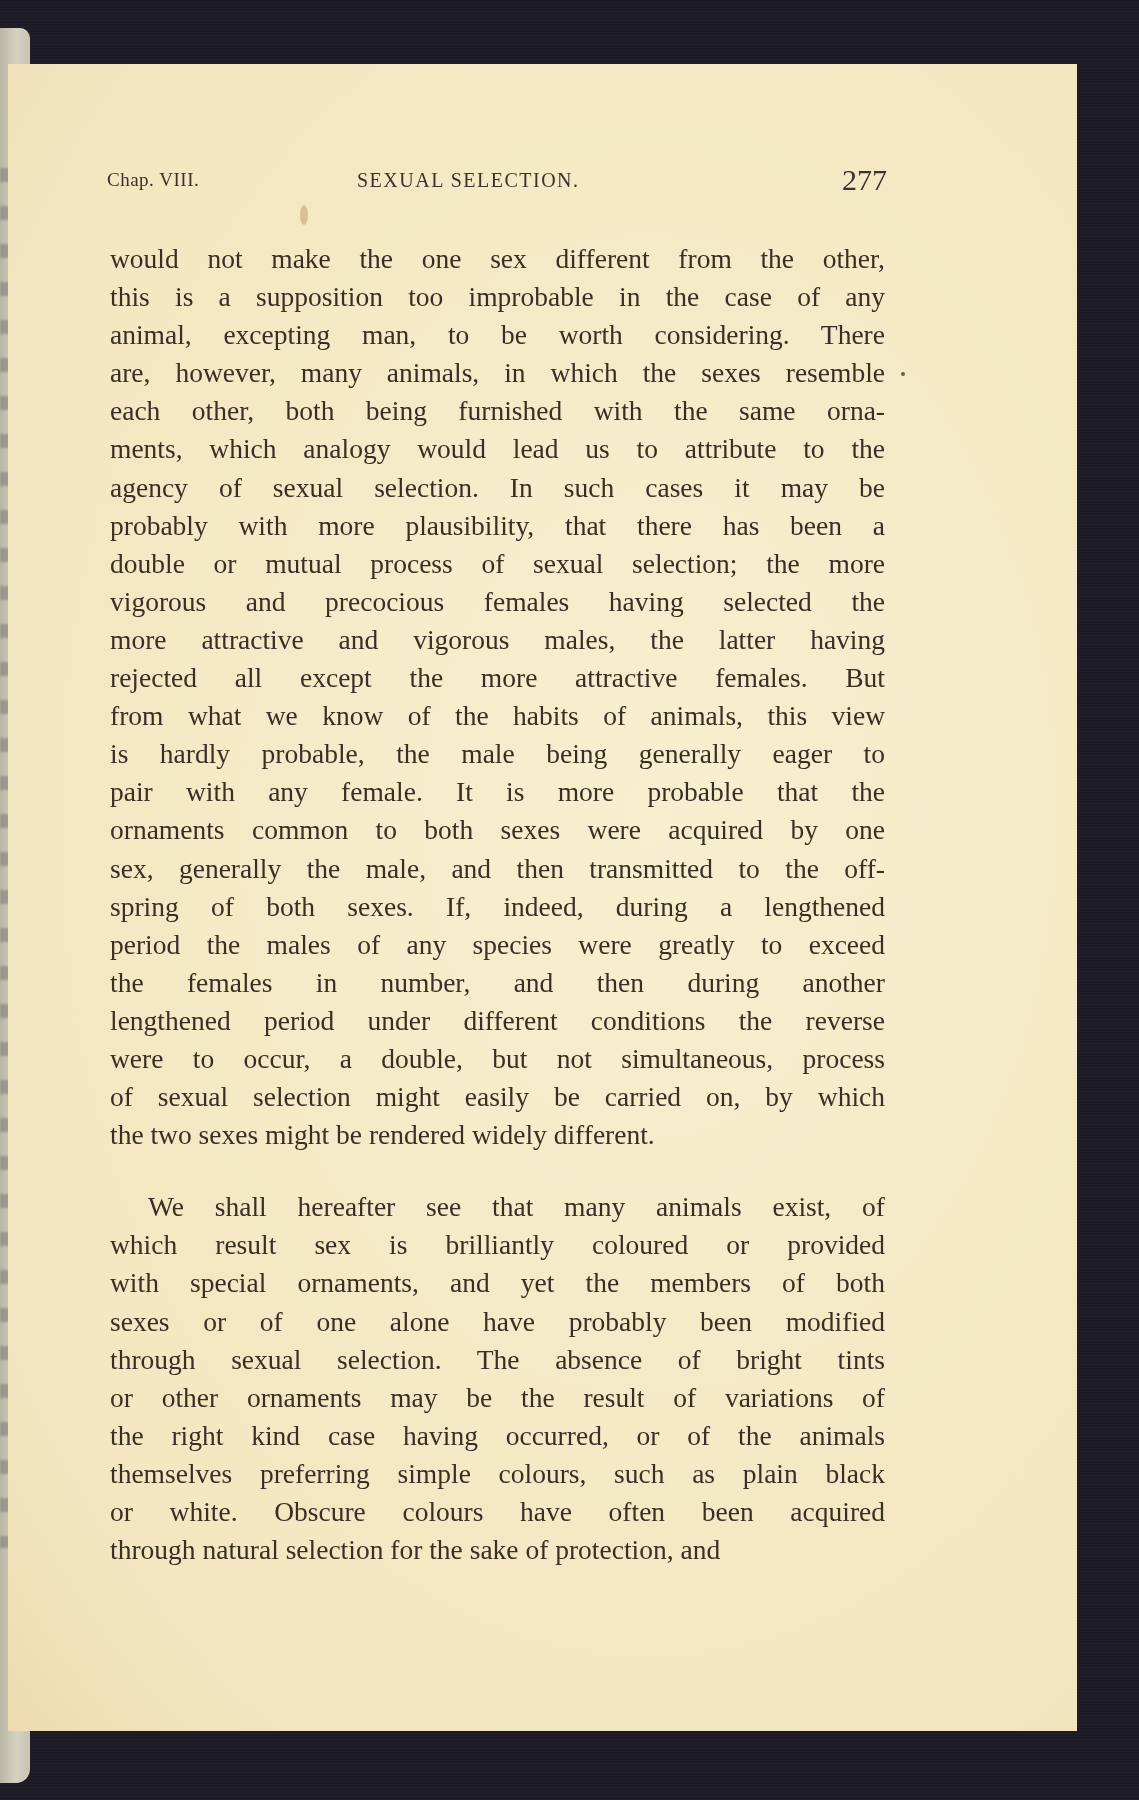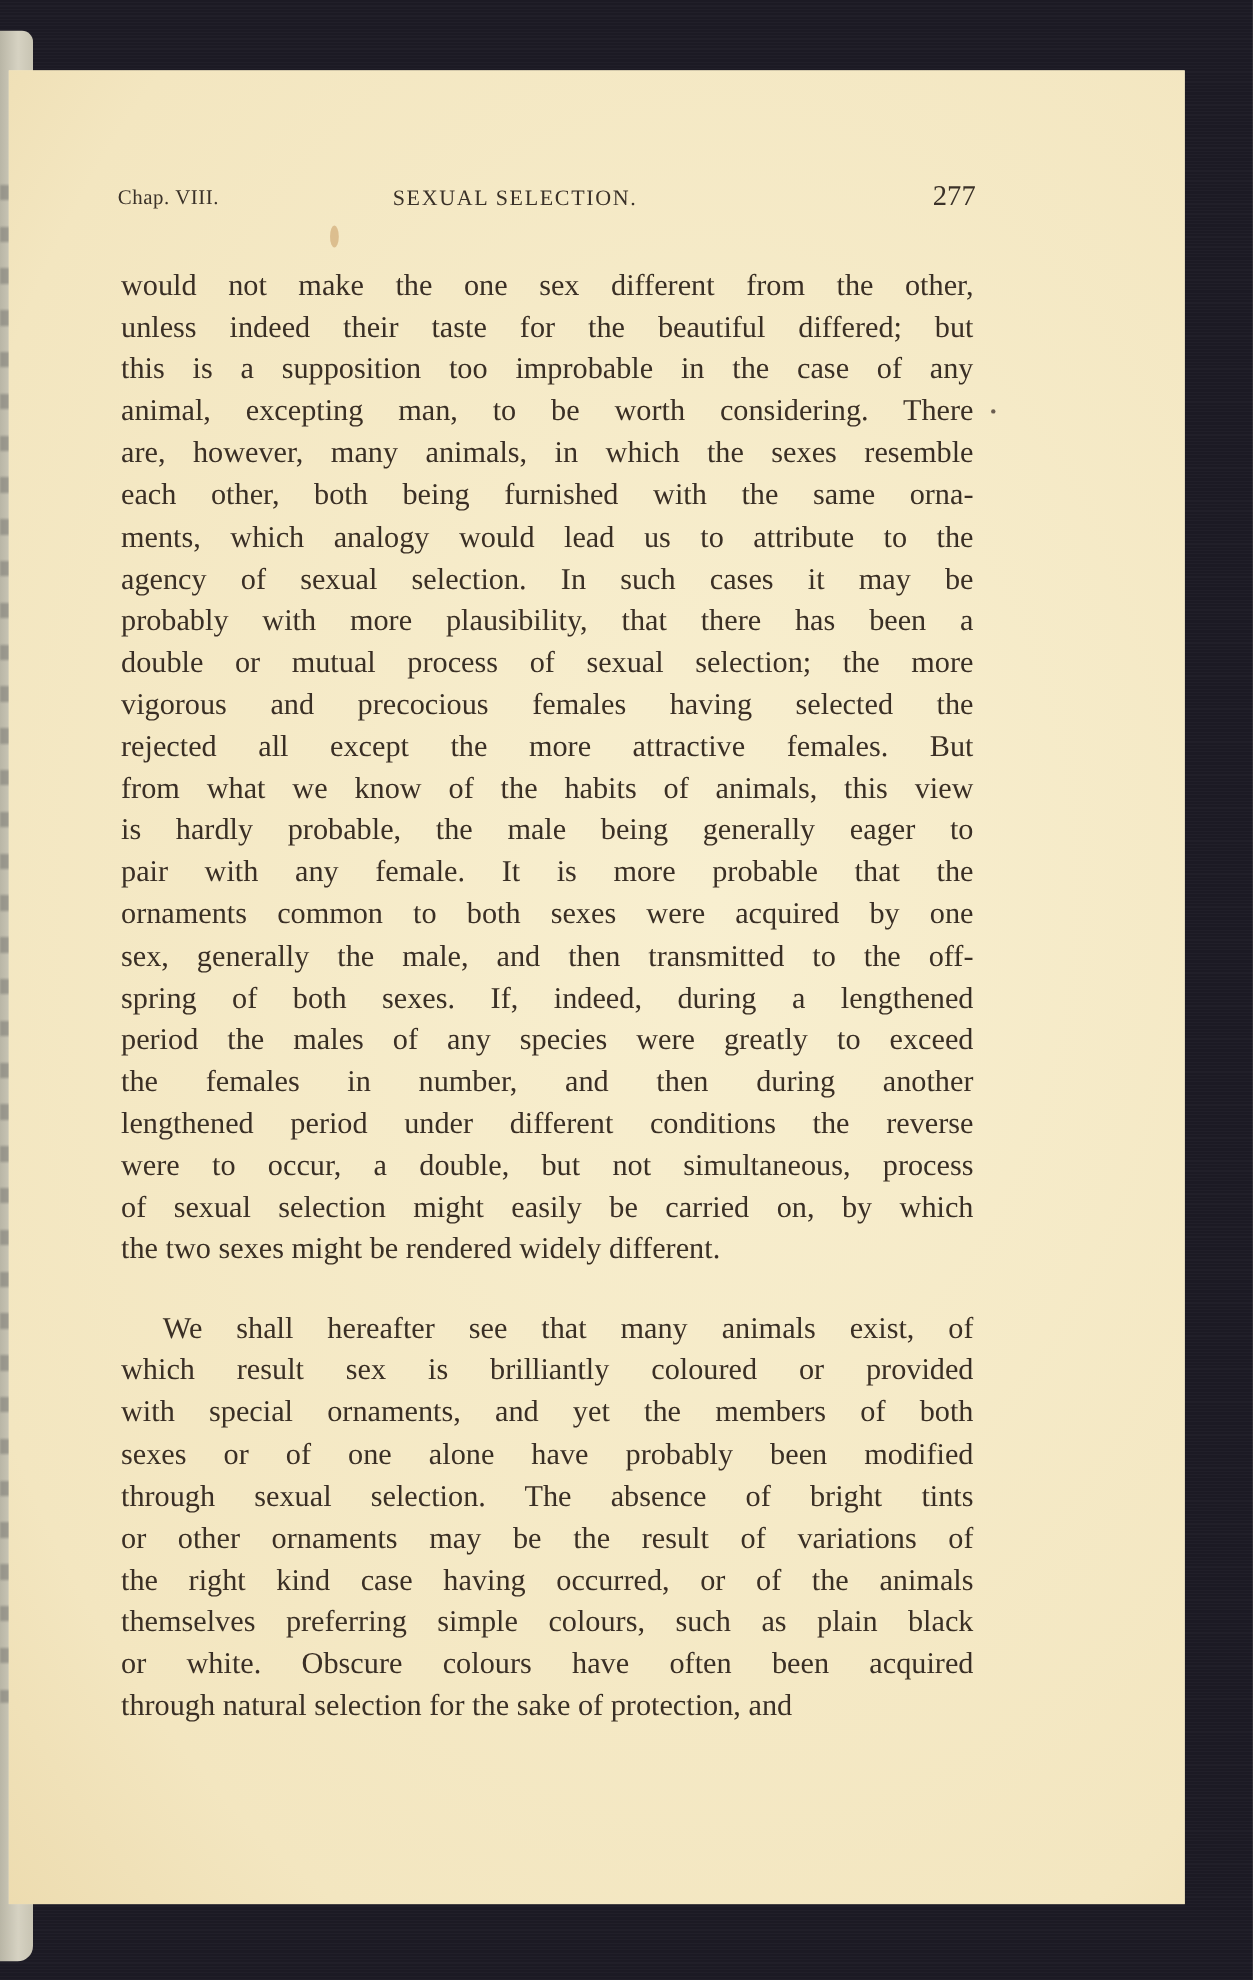--- a/index.html
+++ b/index.html
@@ -24,21 +24,21 @@
     position: absolute; left: 0; top: 140px; width: 26px; height: 1380px;
     background-image: repeating-linear-gradient(180deg, rgba(80,80,80,0.35) 0px, rgba(80,80,80,0.35) 14px, transparent 14px, transparent 38px);
     filter: blur(1.2px);
   }
   .header {
     position: absolute; top: 163px; left: 107px; width: 780px; height: 40px;
     color: #3b3229; font-size: 20px; text-align: center;
   }
   .header .chap { position: absolute; left: 0; top: 6px; font-size: 19px; letter-spacing: 0.5px; }
   .header .title { position: absolute; left: 250px; top: 6px; font-size: 20px; letter-spacing: 1.5px; }
-  .header .pagenum { position: absolute; right: 0; top: 0; font-size: 26px; }
+  .header .pagenum { position: absolute; right: 0; top: 0; font-size: 30px; }
   .text {
     position: absolute; left: 110px; top: 240px; width: 775px;
     color: #3a2f25; font-size: 27.5px;
   }
   .line {
     height: 38.1px; line-height: 38px; white-space: nowrap;
     text-align: justify; text-align-last: justify; overflow: hidden;
   }
   .line.last { text-align-last: left; }
   .line.indent { padding-left: 38px; margin-top: 34px; }
@@ -58,30 +58,30 @@
 
 <div class="header">
   <span class="chap">Chap. VIII.</span>
   <span class="title">SEXUAL SELECTION.</span>
   <span class="pagenum">277</span>
 </div>
 
 <div class="text" id="body-text">
     <div>
       <div class="line">would not make the one sex different from the other,</div>
-      <div class="line">unless indeed their taste for the beautiful differed; but</div>
       <div class="line">this is a supposition too improbable in the case of any</div>
       <div class="line">animal, excepting man, to be worth considering. There</div>
       <div class="line">are, however, many animals, in which the sexes resemble</div>
       <div class="line">each other, both being furnished with the same orna-</div>
       <div class="line">ments, which analogy would lead us to attribute to the</div>
       <div class="line">agency of sexual selection. In such cases it may be</div>
       <div class="line">probably with more plausibility, that there has been a</div>
       <div class="line">double or mutual process of sexual selection; the more</div>
       <div class="line">vigorous and precocious females having selected the</div>
+      <div class="line">more attractive and vigorous males, the latter having</div>
       <div class="line">rejected all except the more attractive females. But</div>
       <div class="line">from what we know of the habits of animals, this view</div>
       <div class="line">is hardly probable, the male being generally eager to</div>
       <div class="line">pair with any female. It is more probable that the</div>
       <div class="line">ornaments common to both sexes were acquired by one</div>
       <div class="line">sex, generally the male, and then transmitted to the off-</div>
       <div class="line">spring of both sexes. If, indeed, during a lengthened</div>
       <div class="line">period the males of any species were greatly to exceed</div>
       <div class="line">the females in number, and then during another</div>
       <div class="line">lengthened period under different conditions the reverse</div>

